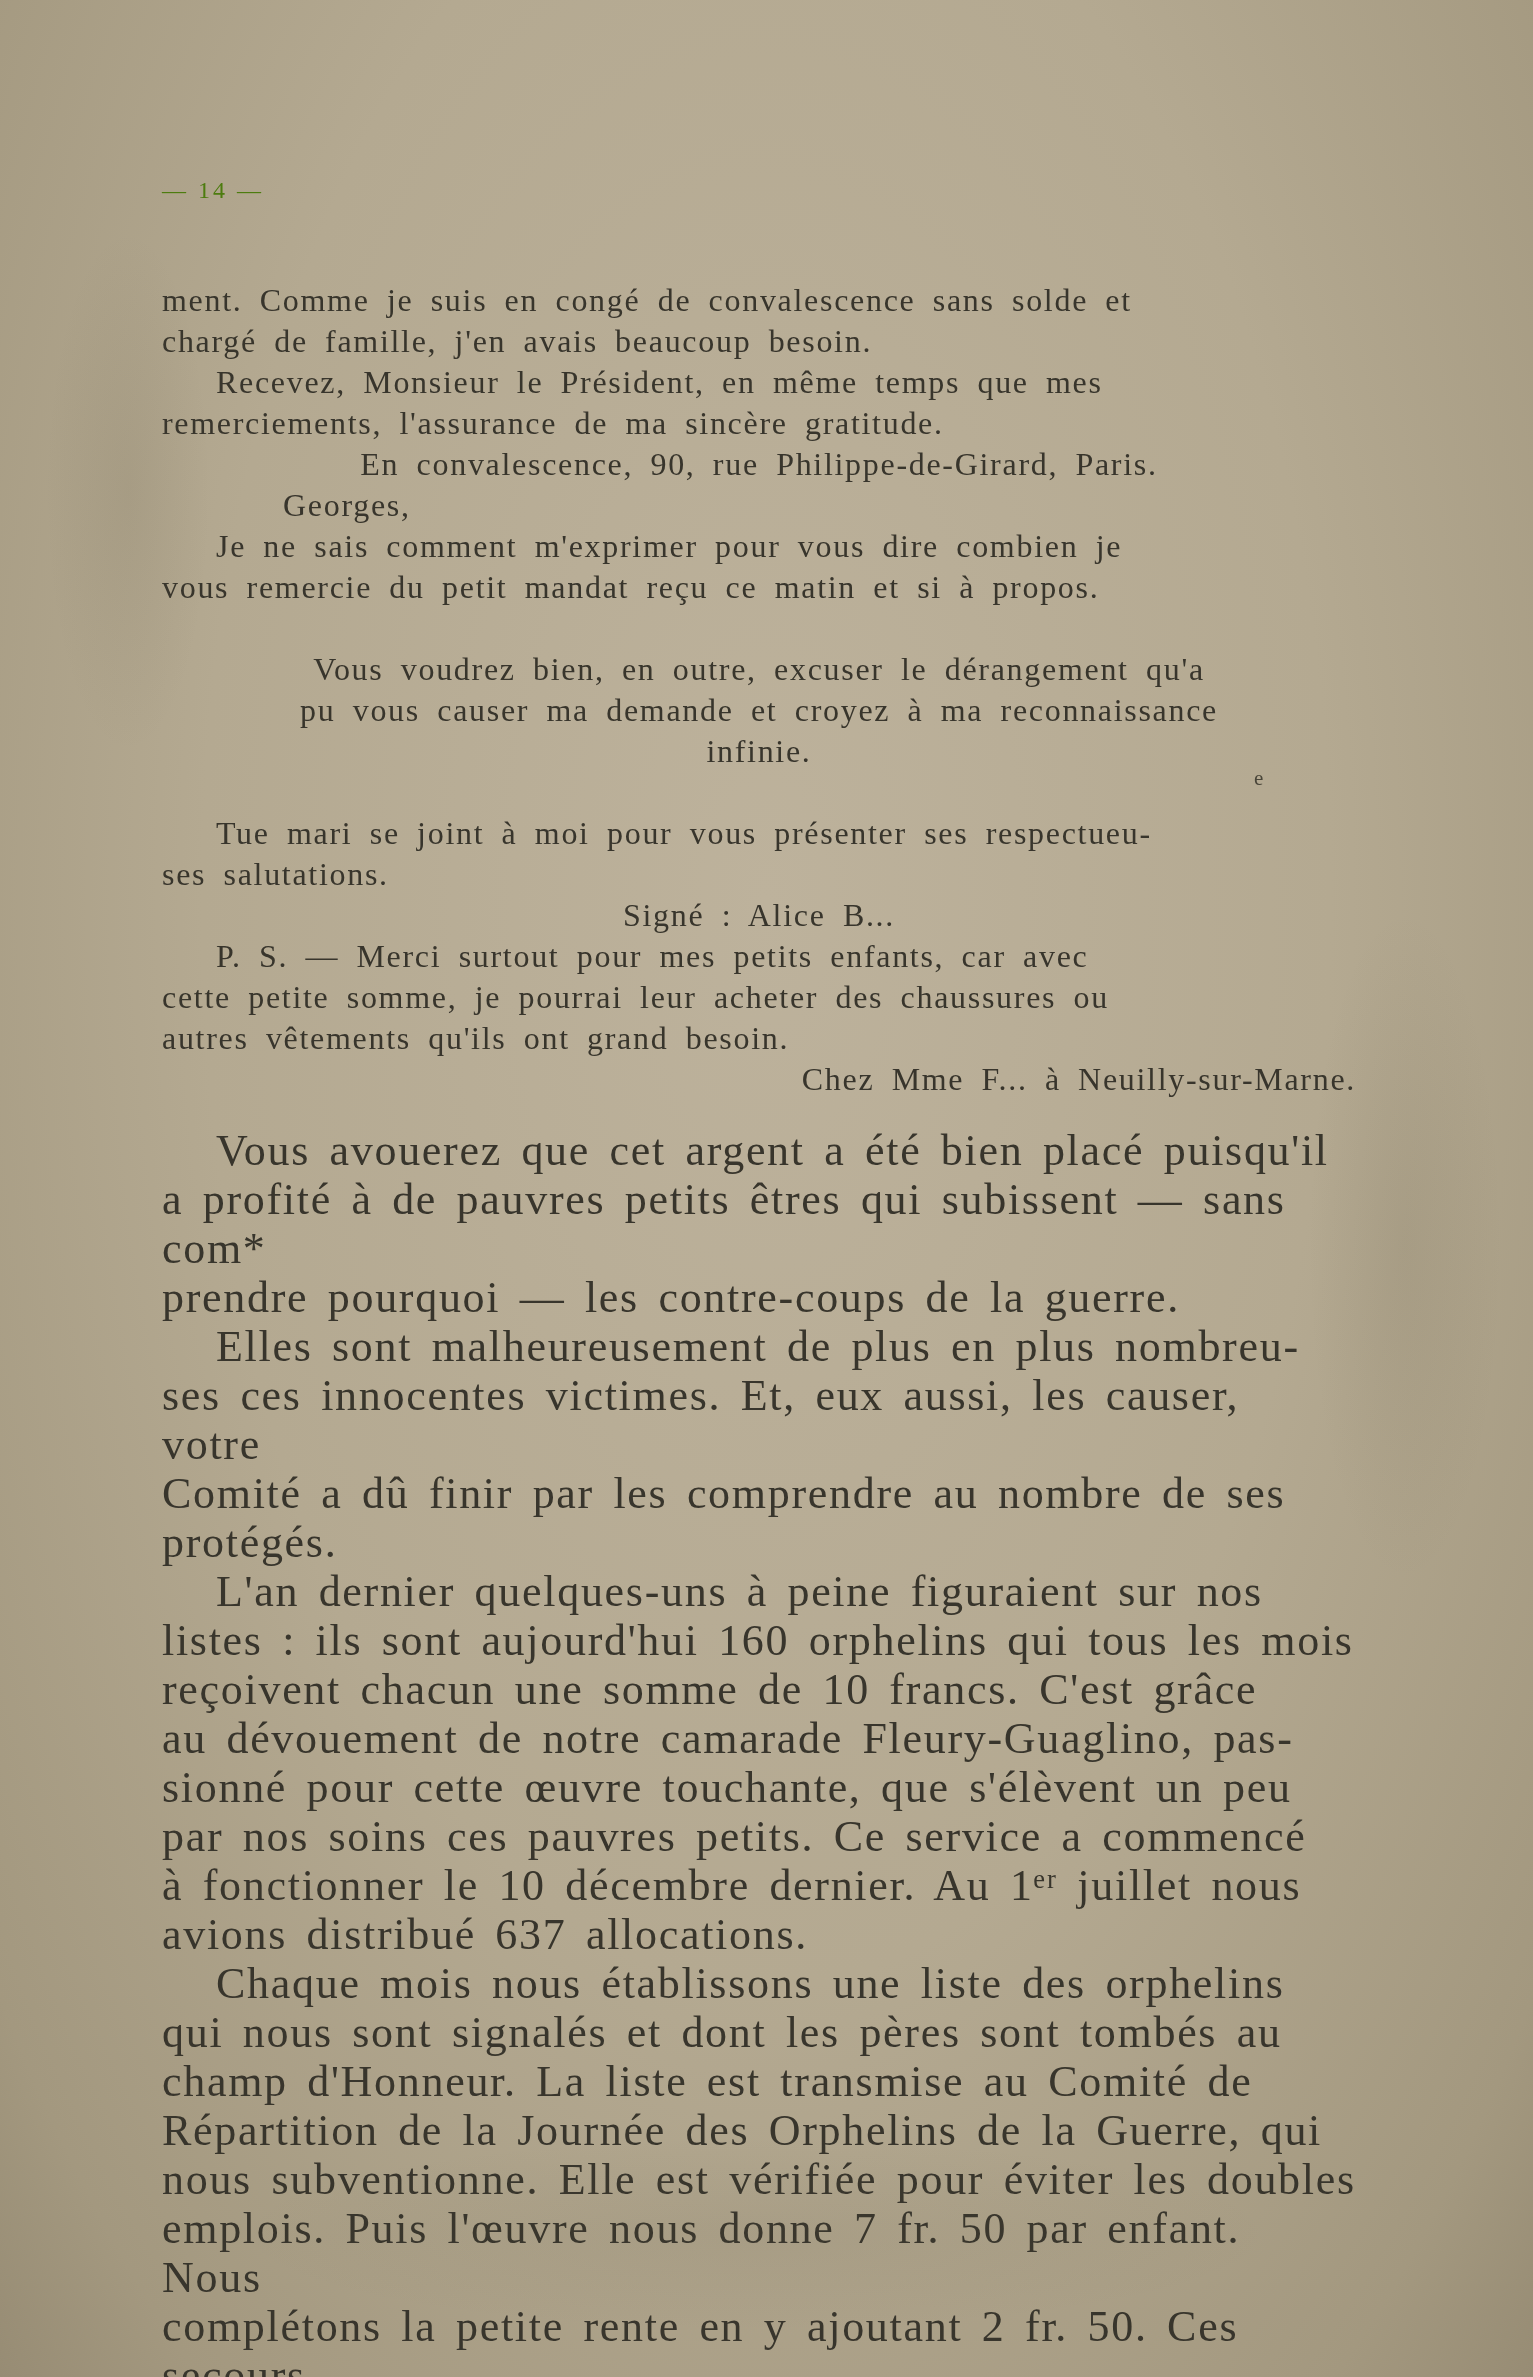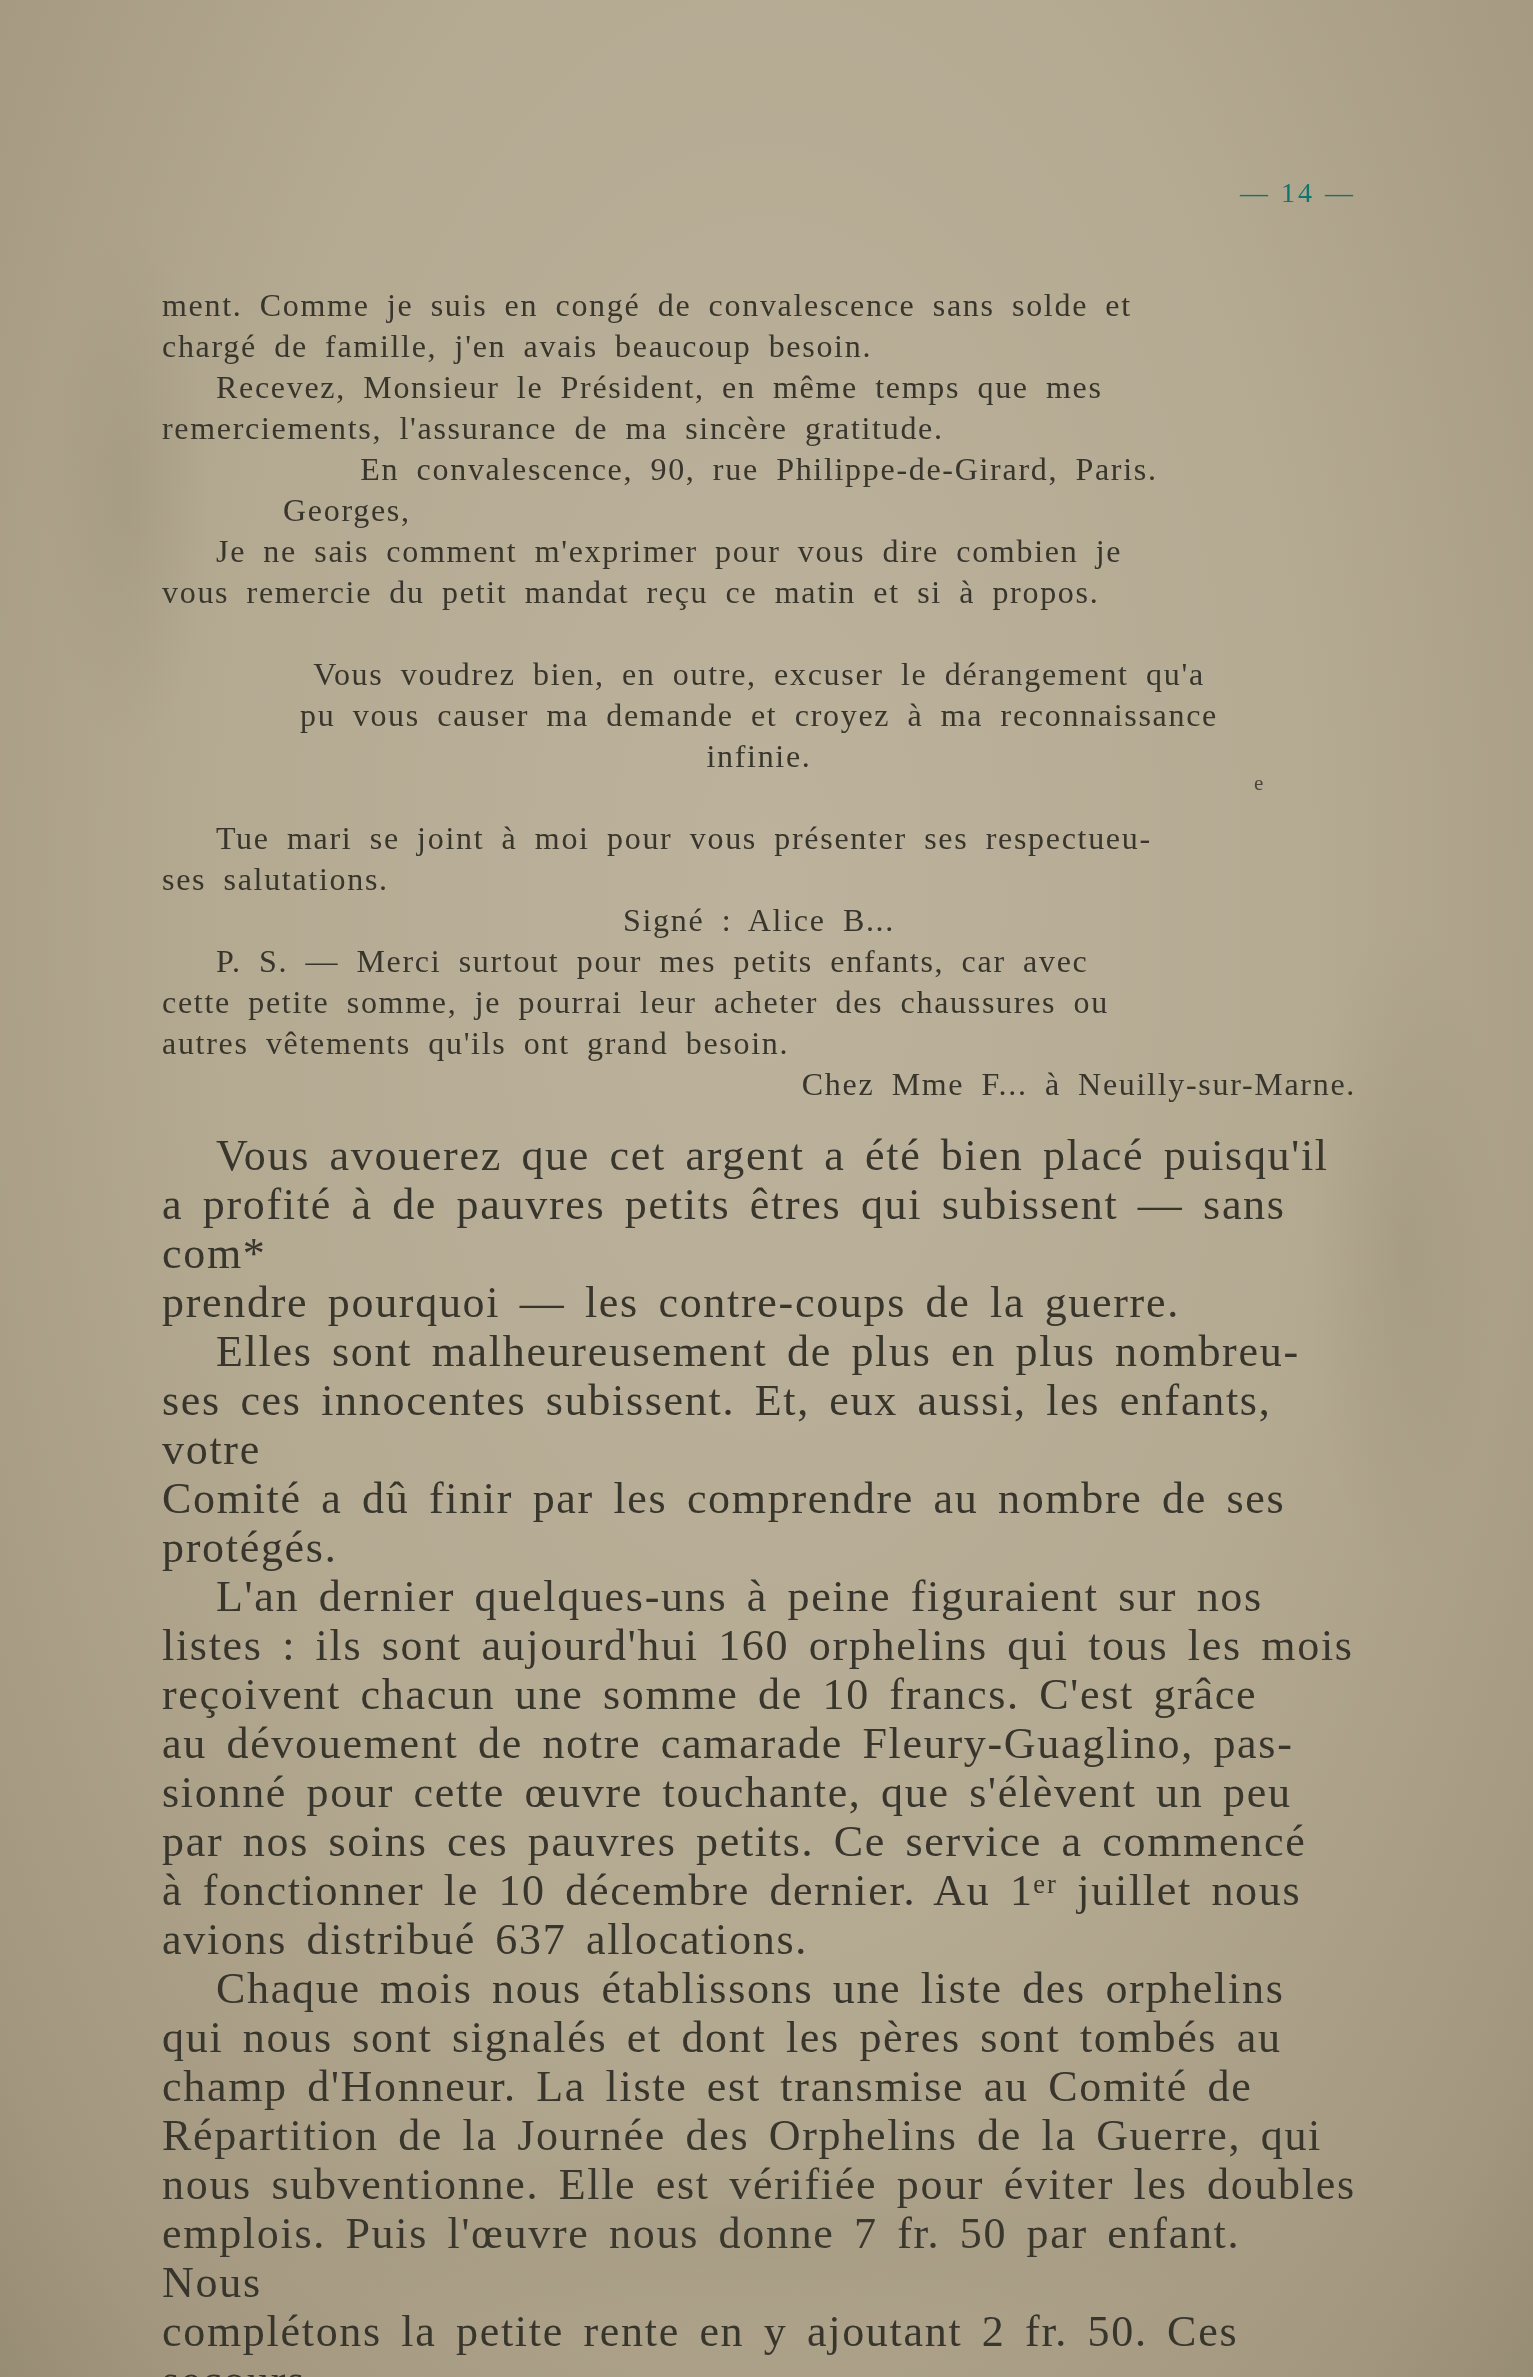--- a/index.html
+++ b/index.html
@@ -17,25 +17,25 @@
   }
   .page {
     position: absolute;
     top: 0; left: 0;
     width: 1533px;
     height: 2377px;
     padding: 177px 177px 0 162px;
     box-sizing: border-box;
   }
   .page-number {
-    text-align: right;
-    font-size: 28px;
+    text-align: left;
+    font-size: 24px;
     letter-spacing: 3px;
     margin-bottom: 76px;
-    color: #0f766e;
+    color: #4d7c0f;
   }
   .block {
     white-space: pre-line;
     text-align: left;
   }
   section.upper .block {
     font-size: 32px;
     line-height: 41px;
     letter-spacing: 1.7px;
     word-spacing: 7.6px;
@@ -102,21 +102,21 @@
 cette petite somme, je pourrai leur acheter des chaussures ou
 autres vêtements qu'ils ont grand besoin.</div>
     <div class="block right">Chez Mme F... à Neuilly-sur-Marne.</div>
   </section>
 
   <section class="lower">
     <div class="block indent">Vous avouerez que cet argent a été bien placé puisqu'il
 a profité à de pauvres petits êtres qui subissent — sans com*
 prendre pourquoi — les contre-coups de la guerre.</div>
     <div class="block indent">Elles sont malheureusement de plus en plus nombreu-
-ses ces innocentes subissent. Et, eux aussi, les enfants, votre
+ses ces innocentes victimes. Et, eux aussi, les causer, votre
 Comité a dû finir par les comprendre au nombre de ses
 protégés.</div>
     <div class="block indent">L'an dernier quelques-uns à peine figuraient sur nos
 listes : ils sont aujourd'hui 160 orphelins qui tous les mois
 reçoivent chacun une somme de 10 francs. C'est grâce
 au dévouement de notre camarade Fleury-Guaglino, pas-
 sionné pour cette œuvre touchante, que s'élèvent un peu
 par nos soins ces pauvres petits. Ce service a commencé
 à fonctionner le 10 décembre dernier. Au 1ᵉʳ juillet nous
 avions distribué 637 allocations.</div>

